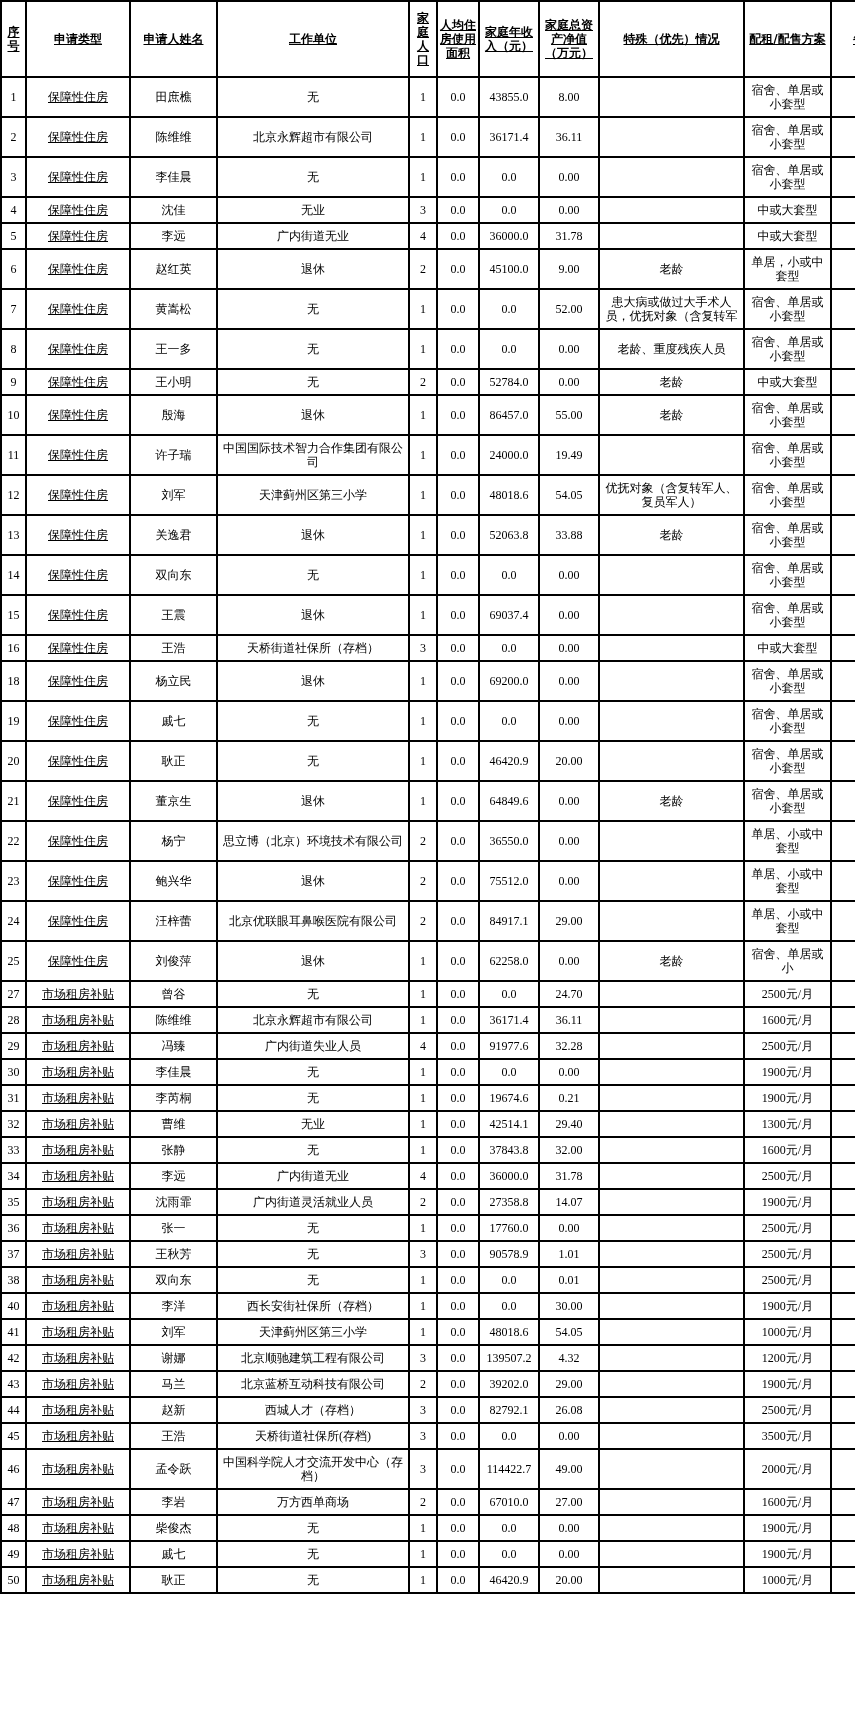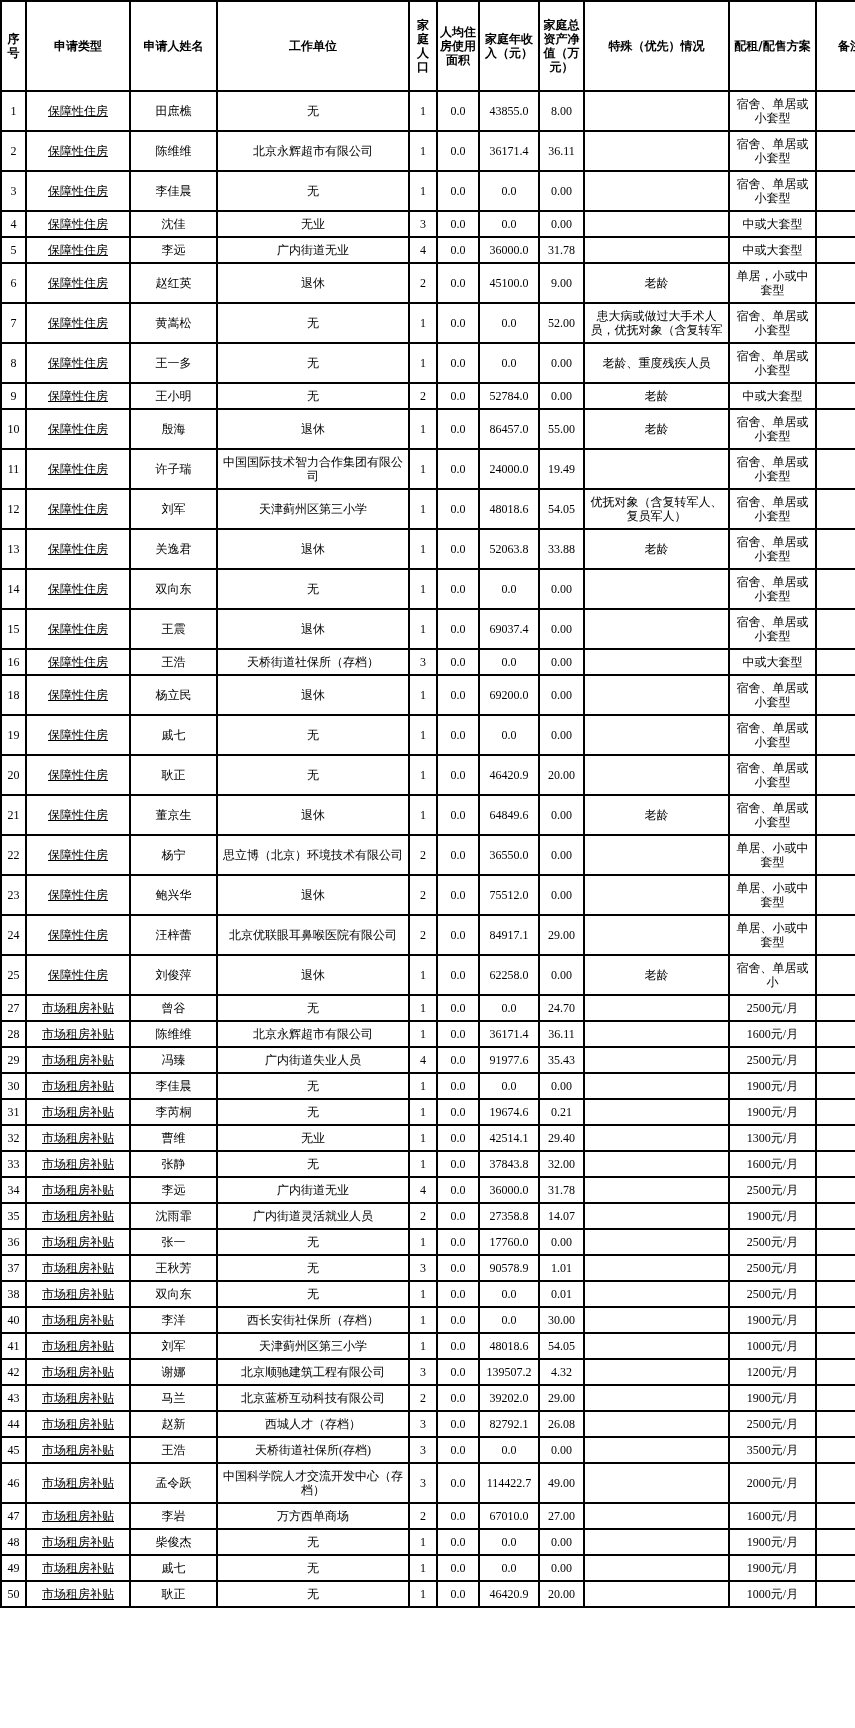--- a/index.html
+++ b/index.html
@@ -25,34 +25,35 @@
     padding: 5px 2px;
     font-size: 12px;
     line-height: 14px;
     word-break: break-all;
     overflow: hidden;
     color: #000000;
   }
   table.doc-table th {
     font-family: "DejaVu Sans", sans-serif;
     font-weight: bold;
-    padding: 16px 2px;
+    padding: 9px 2px;
+    text-decoration: underline;
   }
   table.doc-table td {
     font-family: "Liberation Serif", "DejaVu Serif", serif;
   }
   
   .c0  { width: 25px; }
   .c1  { width: 104px; text-decoration: underline; }
   .c2  { width: 87px; }
   .c3  { width: 192px; }
   .c4  { width: 28px; }
   .c5  { width: 42px; }
   .c6  { width: 60px; border-radius: 20px; }
-  .c7  { width: 45px; }
+  .c7  { width: 60px; }
   .c8  { width: 145px; }
   .c9  { width: 87px; }
   .c10 { width: 68px; }
 </style>
 </head>
 <body>
 
 <table class="doc-table">
   <colgroup>
     <col class="c0">
@@ -422,21 +423,21 @@
         <td class="c10"></td>
       </tr>
       <tr>
         <td class="c0">29</td>
         <td class="c1">市场租房补贴</td>
         <td class="c2">冯臻</td>
         <td class="c3">广内街道失业人员</td>
         <td class="c4">4</td>
         <td class="c5">0.0</td>
         <td class="c6">91977.6</td>
-        <td class="c7">35.43</td>
+        <td class="c7">32.28</td>
         <td class="c8"></td>
         <td class="c9">2500元/月</td>
         <td class="c10"></td>
       </tr>
       <tr>
         <td class="c0">30</td>
         <td class="c1">市场租房补贴</td>
         <td class="c2">李佳晨</td>
         <td class="c3">无</td>
         <td class="c4">1</td>

